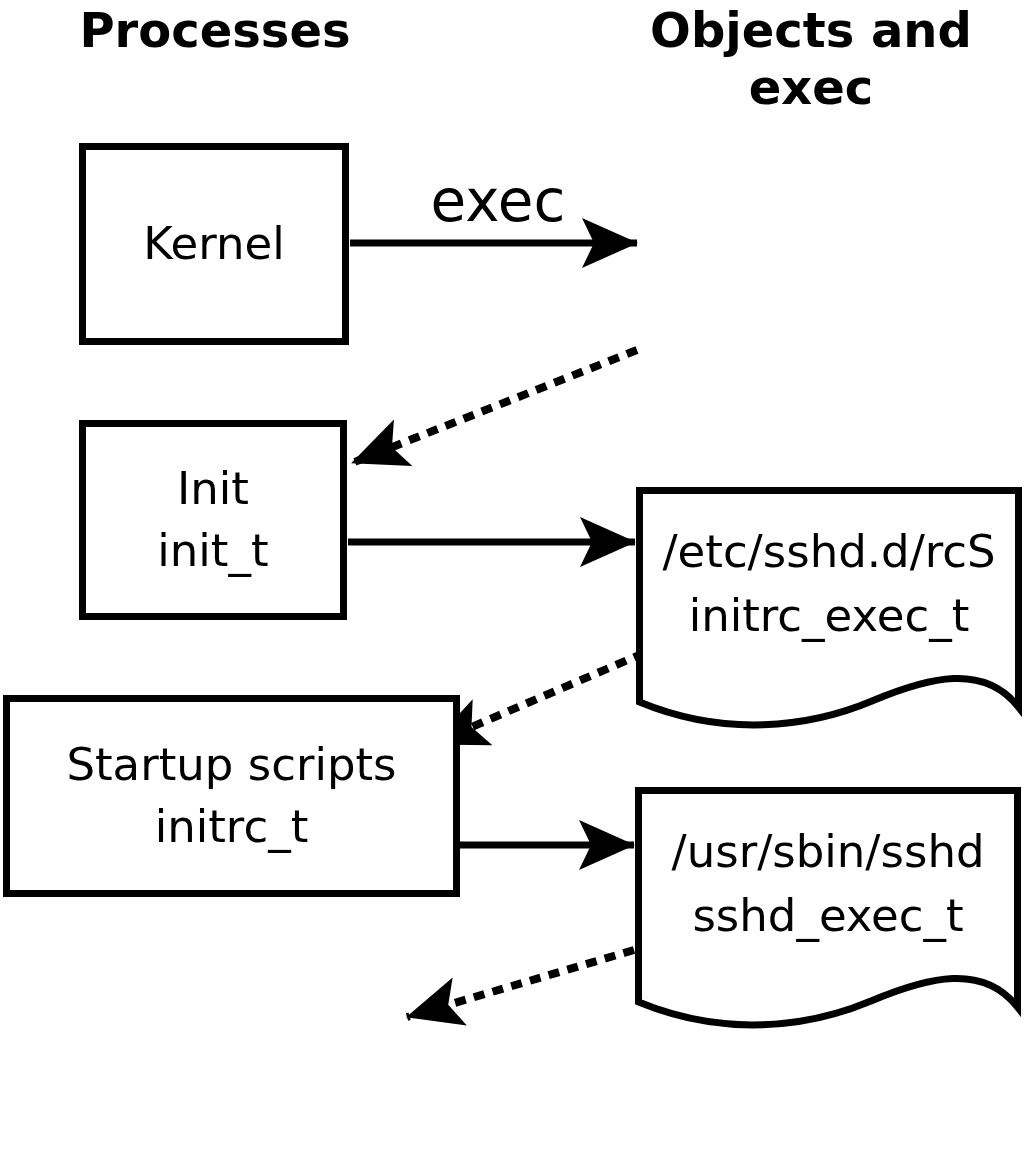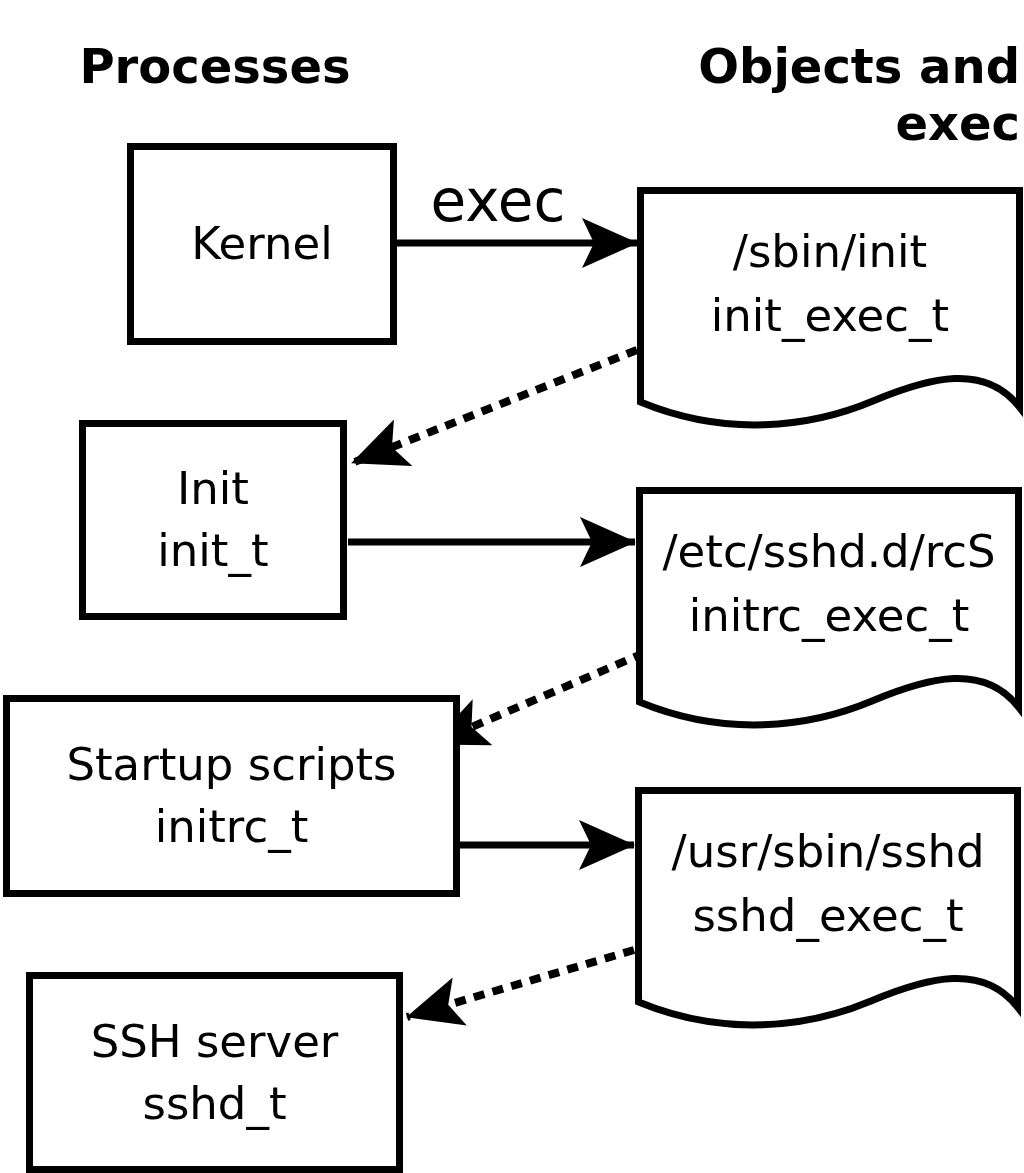--- a/index.html
+++ b/index.html
@@ -21,41 +21,40 @@
   }
   .hdr {
     position: absolute;
     top: 2px;
     width: 380px;
     text-align: center;
     font-weight: bold;
     font-size: 48px;
     line-height: 57px;
     color: var(--fg);
-    margin-top: 36px;
   }
   .hdr span { display: block; }
   .hdr-left  { left: 25px; }
-  .hdr-right { left: 640px; text-align: right; }
+  .hdr-right { left: 621px; }
 
   .pbox {
     position: absolute;
     border: 7px solid var(--fg);
     background: var(--bg);
     display: flex;
     flex-direction: column;
     align-items: center;
     justify-content: center;
     text-align: center;
     font-size: 45px;
     line-height: 62px;
     color: var(--fg);
   }
   .pbox span { display: block; }
-  .pbox-kernel  { left: 79px;  top: 143px; width: 270px; height: 202px; margin-left: 48px; }
+  .pbox-kernel  { left: 79px;  top: 143px; width: 270px; height: 202px; }
   .pbox-init    { left: 79px;  top: 420px; width: 268px; height: 200px; }
   .pbox-initrc  { left: 3px;   top: 695px; width: 457px; height: 202px; }
   .pbox-sshd    { left: 26px;  top: 972px; width: 377px; height: 201px; }
 
   .doc {
     position: absolute;
     width: 386px;
     height: 250px;
   }
   .doc-1 { left: 637px; top: 187px; }
@@ -130,34 +129,21 @@
     <span>Kernel</span>
   </div>
   <div class="pbox pbox-init">
     <span>Init</span>
     <span>init_t</span>
   </div>
   <div class="pbox pbox-initrc">
     <span>Startup scripts</span>
     <span>initrc_t</span>
   </div>
-  <div class="pbox pbox-sshd">
-    <span>SSH server</span>
-    <span>sshd_t</span>
-  </div>
 
-  <div class="doc doc-1">
-    <svg class="doc-shape" viewBox="0 0 386 250" xmlns="http://www.w3.org/2000/svg">
-      <path d="M3.5,3.5 L382.5,3.5 L382.5,220 C348,176 293,190 236,214 C172,241 88,250 3.5,215 Z" fill="#ffffff" stroke="#000000" stroke-width="7"></path>
-    </svg>
-    <div class="doc-text">
-      <span>/sbin/init</span>
-      <span>init_exec_t</span>
-    </div>
-  </div>
 
   <div class="doc doc-2">
     <svg class="doc-shape" viewBox="0 0 386 250" xmlns="http://www.w3.org/2000/svg">
       <path d="M3.5,3.5 L382.5,3.5 L382.5,220 C348,176 293,190 236,214 C172,241 88,250 3.5,215 Z" fill="#ffffff" stroke="#000000" stroke-width="7"></path>
     </svg>
     <div class="doc-text">
       <span>/etc/sshd.d/rcS</span>
       <span>initrc_exec_t</span>
     </div>
   </div>

